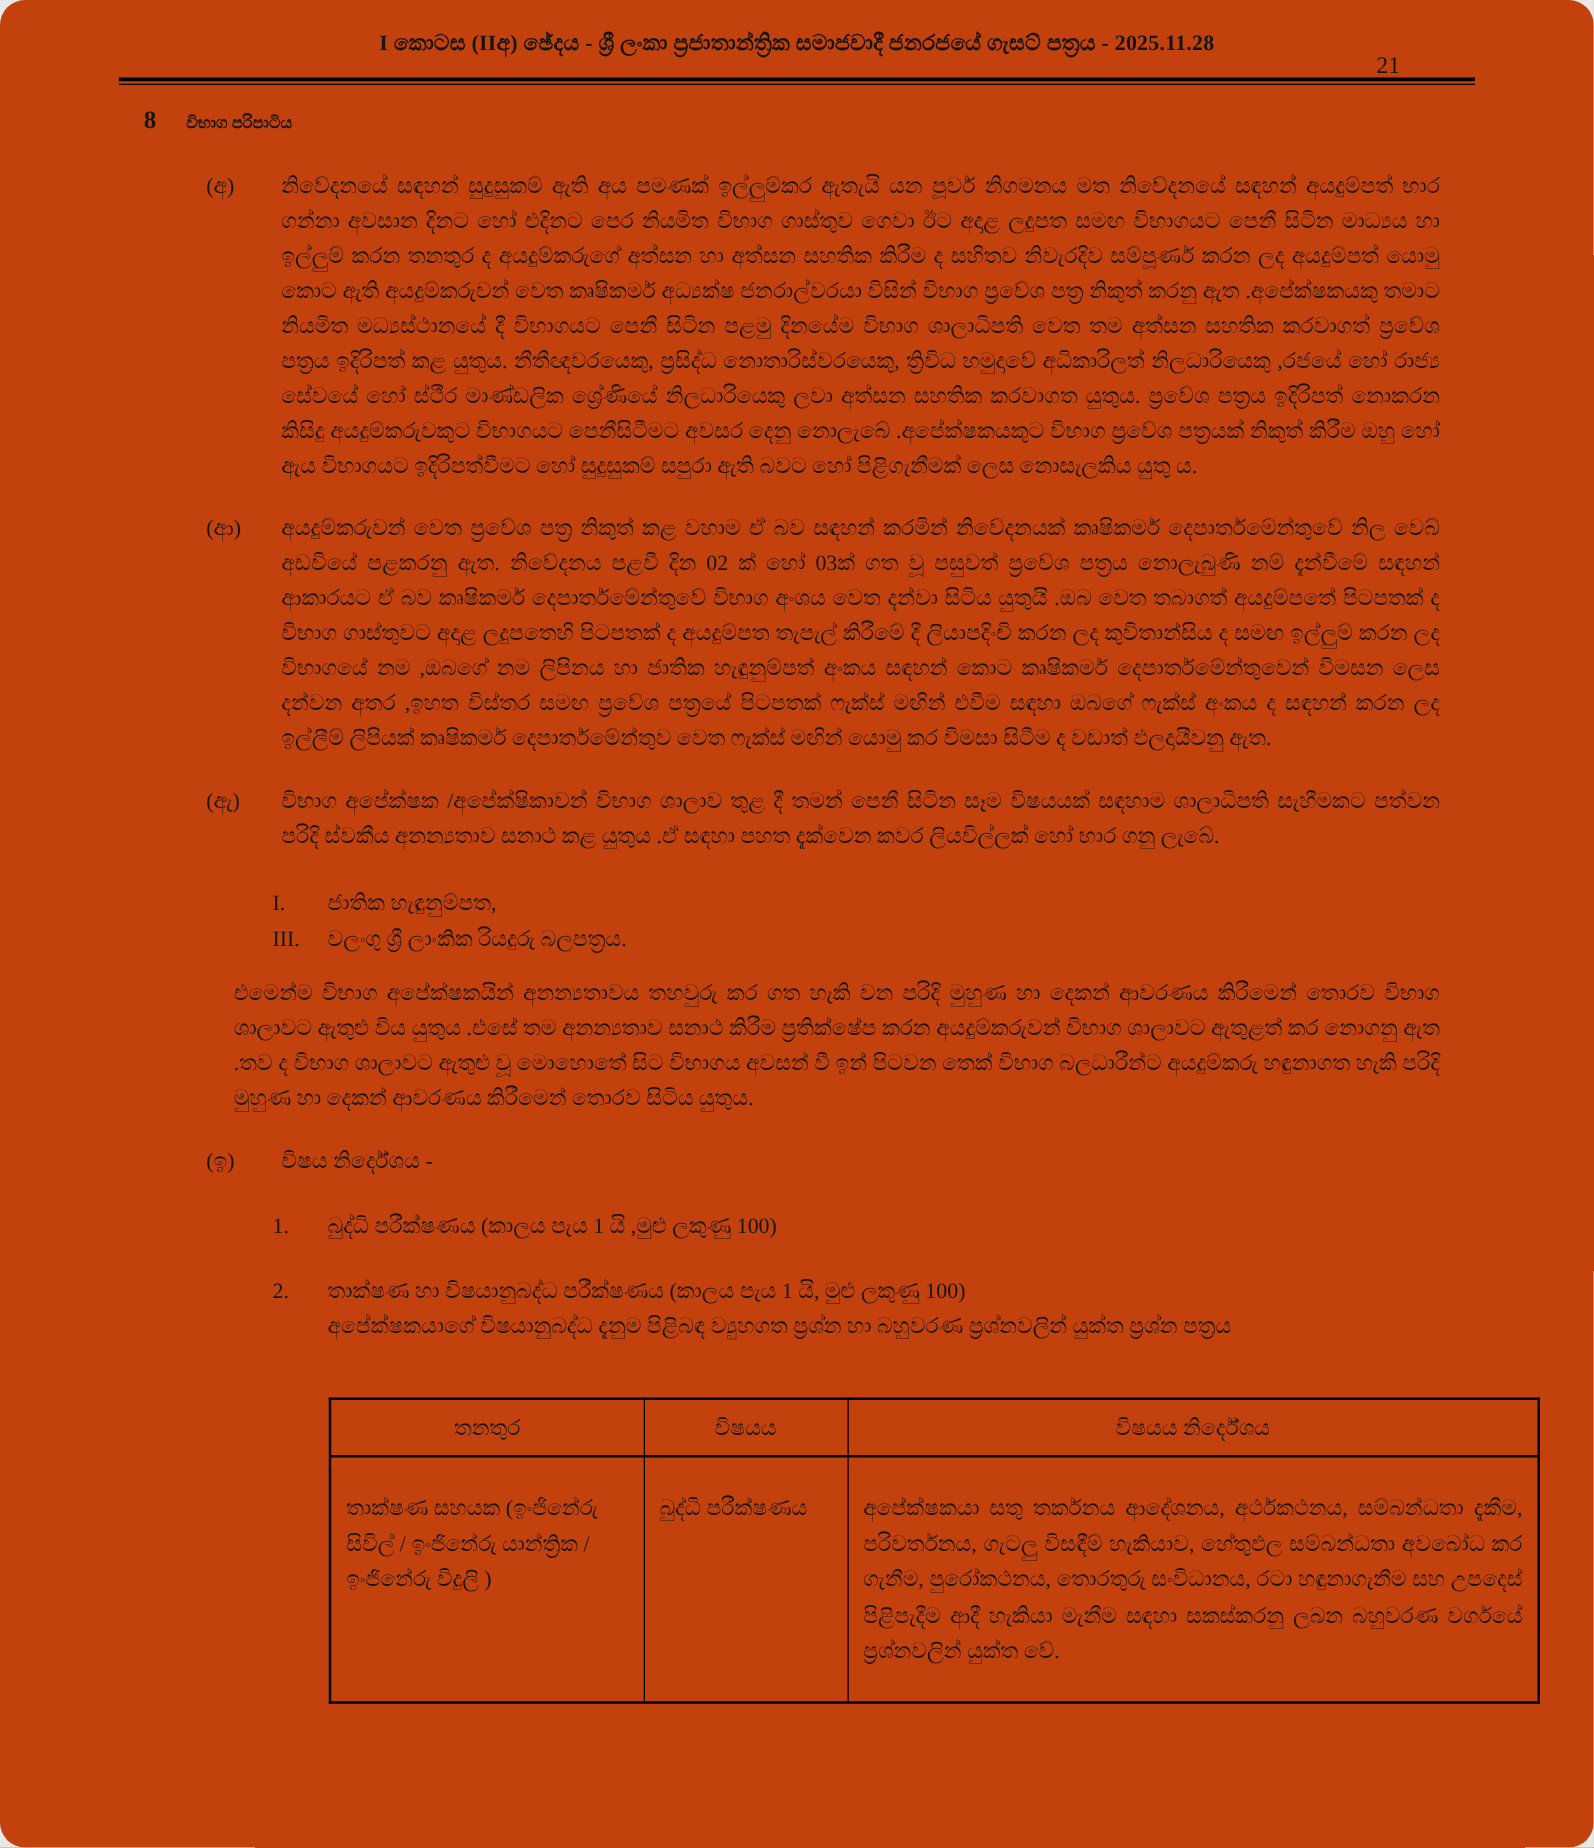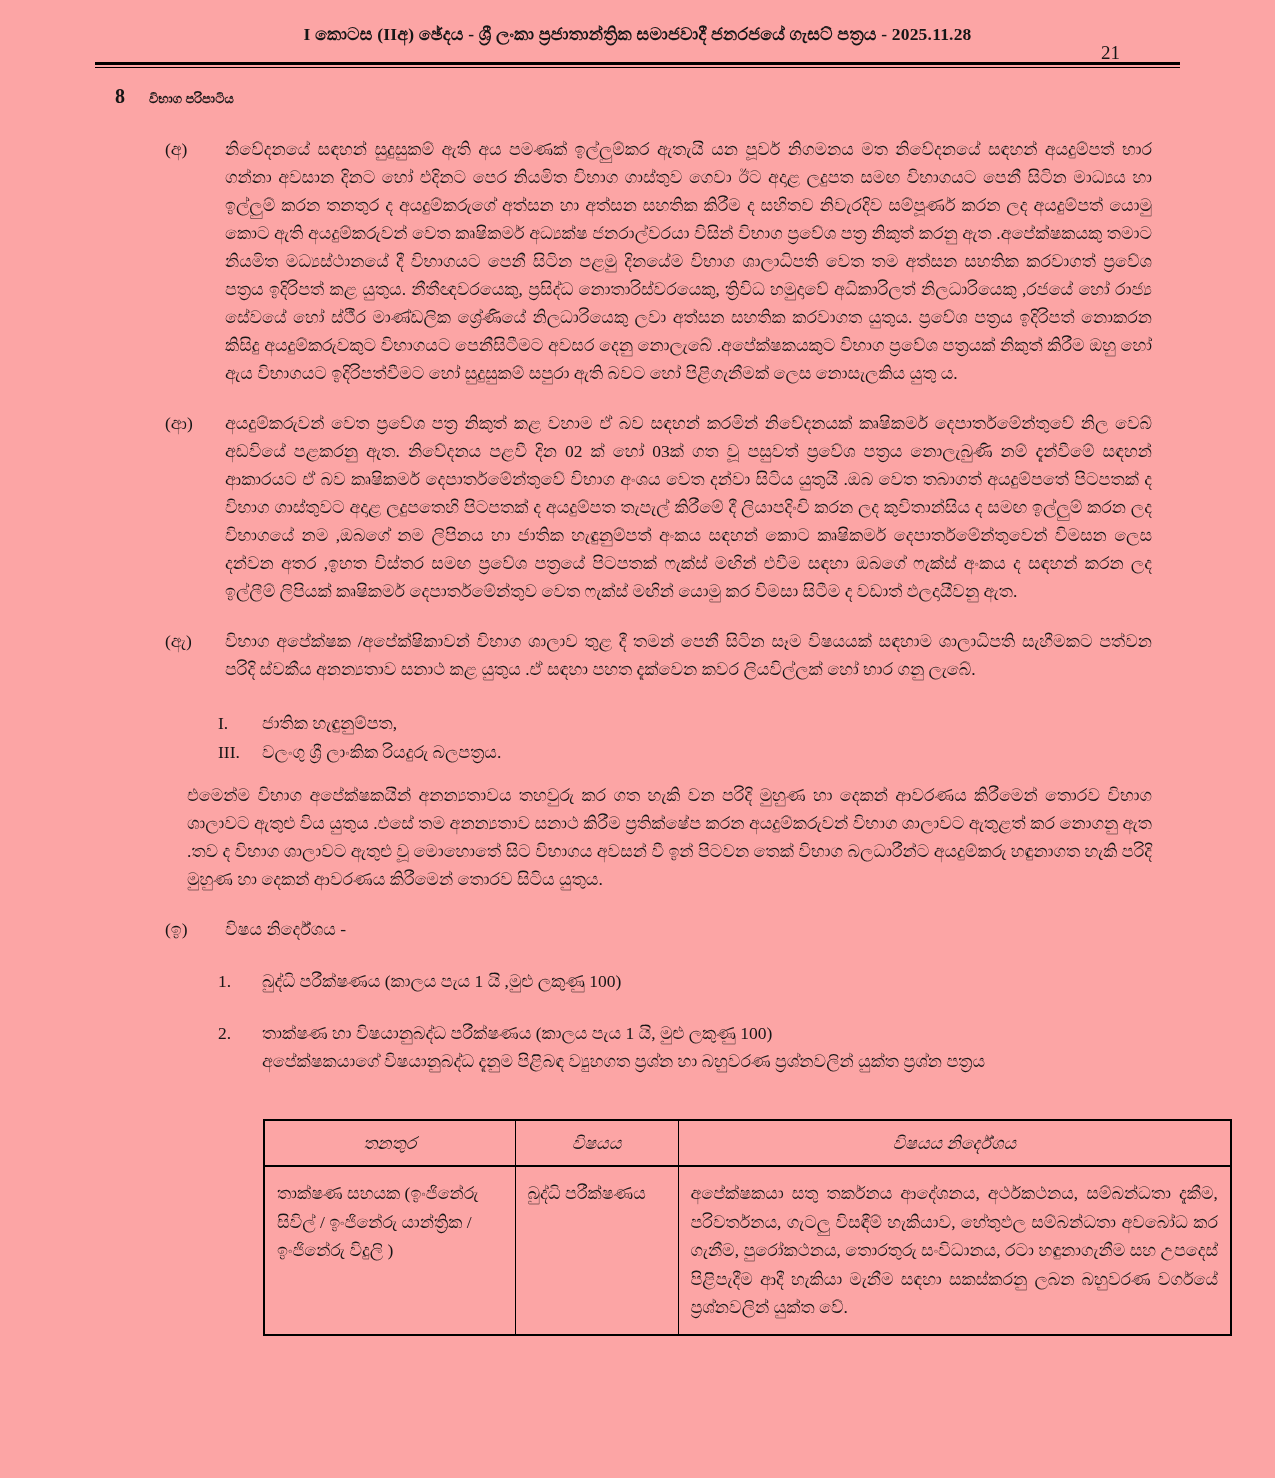--- a/index.html
+++ b/index.html
@@ -1,20 +1,21 @@
 <!DOCTYPE html>
 <html lang="si"><head>
 <meta charset="utf-8">
 <style>
   html,body{margin:0;padding:0;background:#e8e8e8;}
   .page{
-    width:1275px;height:1478px;background:#fca5a5;position:relative;
+    width:1275px;height:1478px;background:#c2410c;position:relative;
     font-family:"Liberation Serif","DejaVu Serif",serif;
     color:#161616;font-size:17.5px;line-height:28px;overflow:hidden;
     box-sizing:border-box;
+    border-radius:20px;
   }
   
   .hdr{position:relative;padding-top:20px;height:38px;}
   .hdr-title{text-align:center;font-weight:bold;font-size:17.5px;letter-spacing:.2px;}
   .hdr-page{position:absolute;right:155px;top:20px;font-size:19px;margin-top:19px;}
   .hdr-rule{margin:4px 95px 0 95px;height:2px;border-top:3px solid #000;border-bottom:1px solid #000;}
   
   .sec{margin:14px 0 0 115px;}
   .sec-no{font-weight:bold;font-size:20px;display:inline-block;width:34px;}
   .sec-title{font-size:13px;font-weight:bold;}
@@ -31,23 +32,23 @@
   
   .num-item{display:flex;margin-top:24px;}
   .num-item .nn{width:44px;flex:0 0 44px;margin-left:-7px;}
   .num-body{flex:1;}
   .num-body .nb-title{margin:0;}
   .num-body .nb-text{margin:0;text-align:justify;}
   
   .spec-table{border-collapse:collapse;margin:44px 0 0 38px;width:877px;table-layout:fixed;}
   .spec-table th,.spec-table td{border:1px solid #000;vertical-align:top;box-sizing:border-box;}
   .spec-table{border:2px solid #000;}
-  .spec-table thead th{height:46px;font-style:italic;font-weight:normal;text-align:center;vertical-align:middle;font-size:17.5px;}
+  .spec-table thead th{height:46px;font-weight:normal;text-align:center;vertical-align:middle;font-size:17.5px;}
   .spec-table thead tr{border-bottom:2px solid #000;}
-  .spec-table td{padding:12px 12px;height:164px;line-height:28.5px;}
+  .spec-table td{padding:26px 12px;height:164px;line-height:28.5px;}
   .col-post{width:251px;}
   .col-subject{width:163px;}
   .col-syllabus{width:553px;}
   .cell-syllabus{text-align:justify;}
 </style>
 </head>
 <body>
 
 <div class="page">
 

